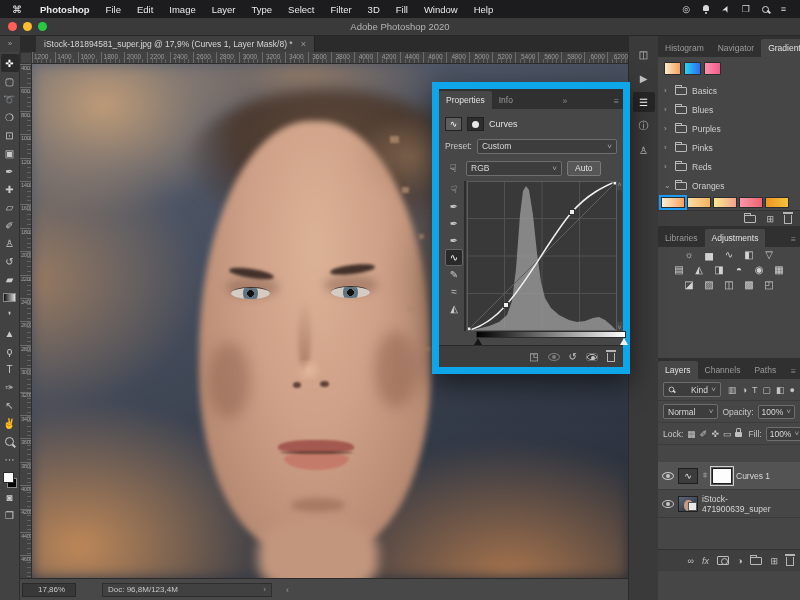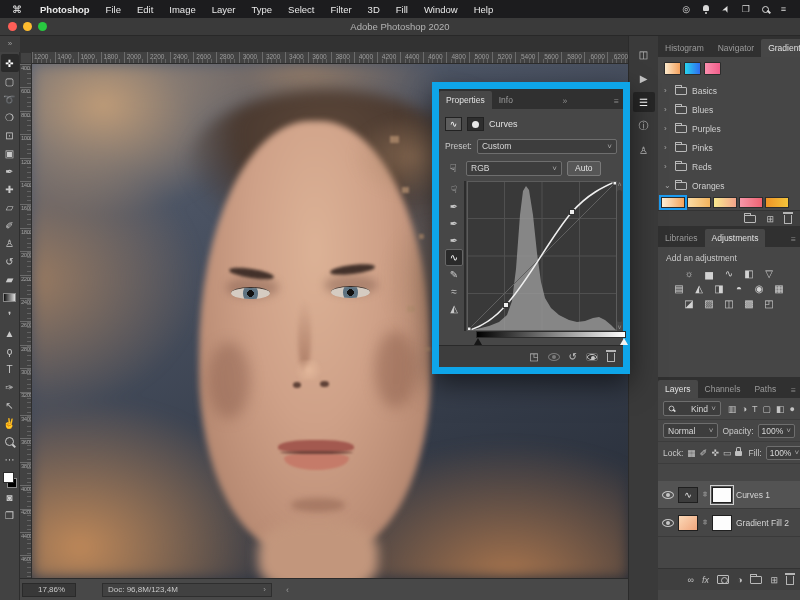--- a/index.html
+++ b/index.html
@@ -265,20 +265,26 @@
   <div id="titlebar">
     <div class="tlights">
       <span class="tlight tl-red"></span>
       <span class="tlight tl-yellow"></span>
       <span class="tlight tl-green"></span>
     </div>
     <span class="ttitle">Adobe Photoshop 2020</span>
   </div>
 
   <div id="toolbar-head">»</div>
+  <div id="tabbar">
+    <div class="doctab">
+      <span>iStock-181894581_super.jpg @ 17,9% (Curves 1, Layer Mask/8) *</span>
+      <span class="close">×</span>
+    </div>
+  </div>
 
   <div id="ruler-corner"></div>
   <div id="ruler-h">
 
   <span class="rl">1200</span>
       <span class="rl">1400</span>
       <span class="rl">1600</span>
       <span class="rl">1800</span>
       <span class="rl">2000</span>
       <span class="rl">2200</span>
@@ -473,21 +479,20 @@
           <span class="pf-box icon-trash"></span>
         </div>
     </div>
 
     <div>
       <div class="ptabs">
         <span class="ptab">Libraries</span>
         <span class="ptab active">Adjustments</span>
         <span class="pmenu">≡</span>
       </div>
-      <div class="adj-hint">Add an adjustment</div>
       <div class="adj-row">
           <span>☼</span>
           <span>▅</span>
           <span>∿</span>
           <span>◧</span>
           <span>▽</span>
         </div>
       <div class="adj-row">
           <span>▤</span>
           <span>◭</span>
@@ -561,24 +566,22 @@
       <div class="layers-list">
         <div class="layer-row sel">
           <span class="icon-eye"></span>
           <span class="thumb thumb-curves">∿</span>
           <span class="chain">∞</span>
           <span class="thumb thumb-mask msel"></span>
           <span>Curves 1</span>
         </div>
         <div class="layer-row">
           <span class="icon-eye"></span>
-          <span class="thumb thumb-grad"></span>
-          <span class="chain">∞</span>
-          <span class="thumb thumb-mask"></span>
-          <span>Gradient Fill 2</span>
+          <span class="thumb thumb-photo"></span>
+          <span>iStock-471900639_super</span>
         </div>
       </div>
       <div class="layers-footer">
 
       <span class="pf-box">∞</span>
           <span class="pf-box fx">fx</span>
           <span class="pf-box icon-mask"></span>
           <span class="pf-box">◑</span>
           <span class="pf-box icon-folder"></span>
           <span class="pf-box">⊞</span>

